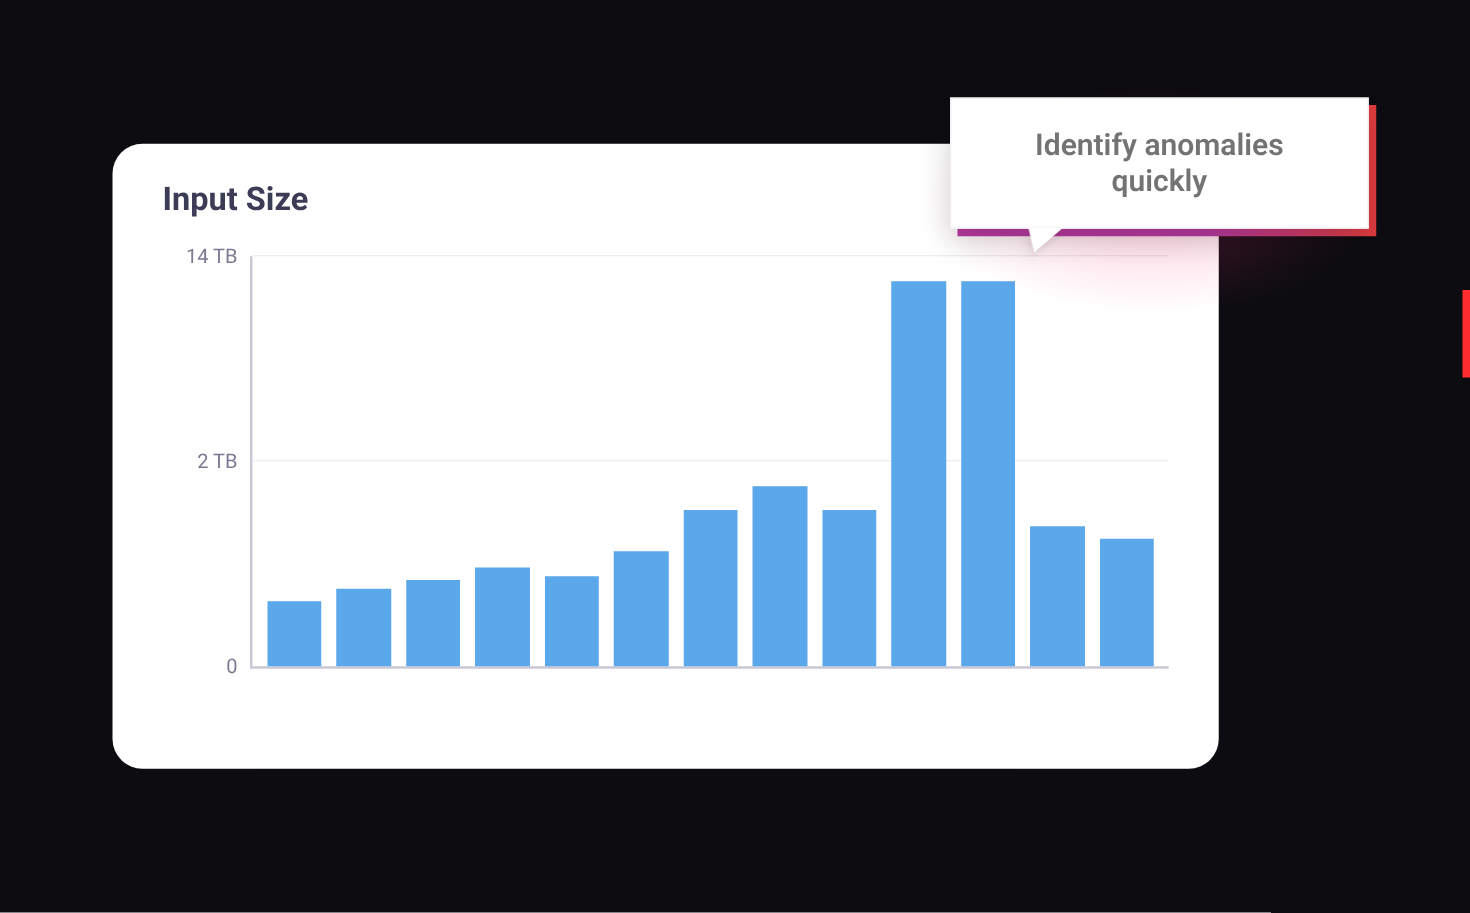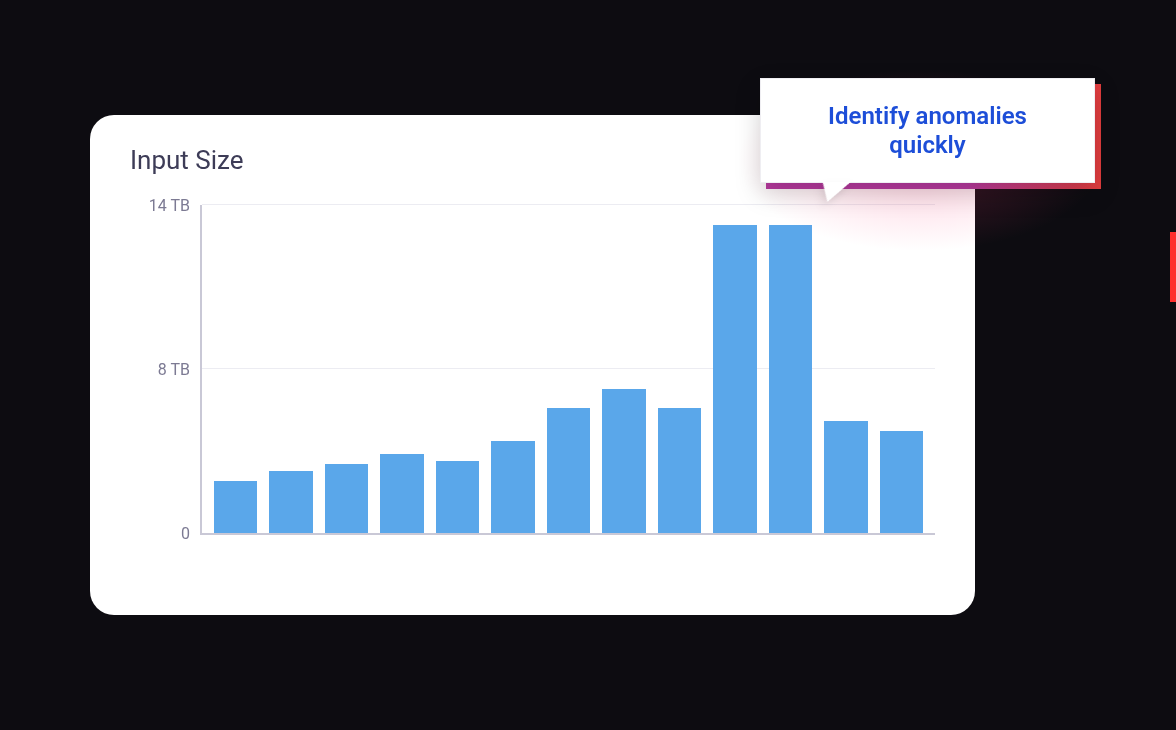--- a/index.html
+++ b/index.html
@@ -17,21 +17,21 @@
     top: 115px;
     width: 885px;
     height: 500px;
     background: #ffffff;
     border-radius: 24px;
     padding: 30px 40px 40px 40px;
   }
 
   .card-title {
     font-size: 26px;
-    font-weight: 400;
+    font-weight: 700;
     color: #3d3c57;
     margin-bottom: 20px;
   }
 
   .chart-wrap {
     position: relative;
     width: 100%;
     height: 330px;
     margin-top: 30px;
   }
@@ -114,21 +114,21 @@
     width: 335px;
     height: 105px;
     background: linear-gradient(to right, #b93aa0 60%, #e23d3d 100%);
     z-index: 0;
   }
   .callout { z-index: 1; }
 
   .callout-text {
     font-size: 24px;
     font-weight: 600;
-    color: #1d4ed8;
+    color: #737373;
     line-height: 1.2;
     white-space: pre-line;
   }
 
   .callout-pointer {
     position: absolute;
     left: 818px;
     top: 182px;
     width: 0; height: 0;
     border-left: 14px solid transparent;
@@ -152,21 +152,21 @@
 <body>
 
 <div class="card">
   <div class="card-title">Input Size</div>
 
   <div class="chart-wrap">
     <div class="plot">
 
     <div class="ytick" style="bottom: 0%; transform: translateY(50%);">0</div>
         <div class="gridline" style="bottom: 50%;"></div>
-        <div class="ytick" style="bottom: 50%; transform: translateY(50%);">8 TB</div>
+        <div class="ytick" style="bottom: 50%; transform: translateY(50%);">2 TB</div>
         <div class="gridline" style="bottom: 100%;"></div>
         <div class="ytick" style="bottom: 100%; transform: translateY(50%);">14 TB</div>
         <div class="bars">
           <div class="bar" style="height: 16%; background: rgb(90, 167, 234);"></div>
           <div class="bar" style="height: 19%; background: rgb(90, 167, 234);"></div>
           <div class="bar" style="height: 21%; background: rgb(90, 167, 234);"></div>
           <div class="bar" style="height: 24%; background: rgb(90, 167, 234);"></div>
           <div class="bar" style="height: 22%; background: rgb(90, 167, 234);"></div>
           <div class="bar" style="height: 28%; background: rgb(90, 167, 234);"></div>
           <div class="bar" style="height: 38%; background: rgb(90, 167, 234);"></div>

